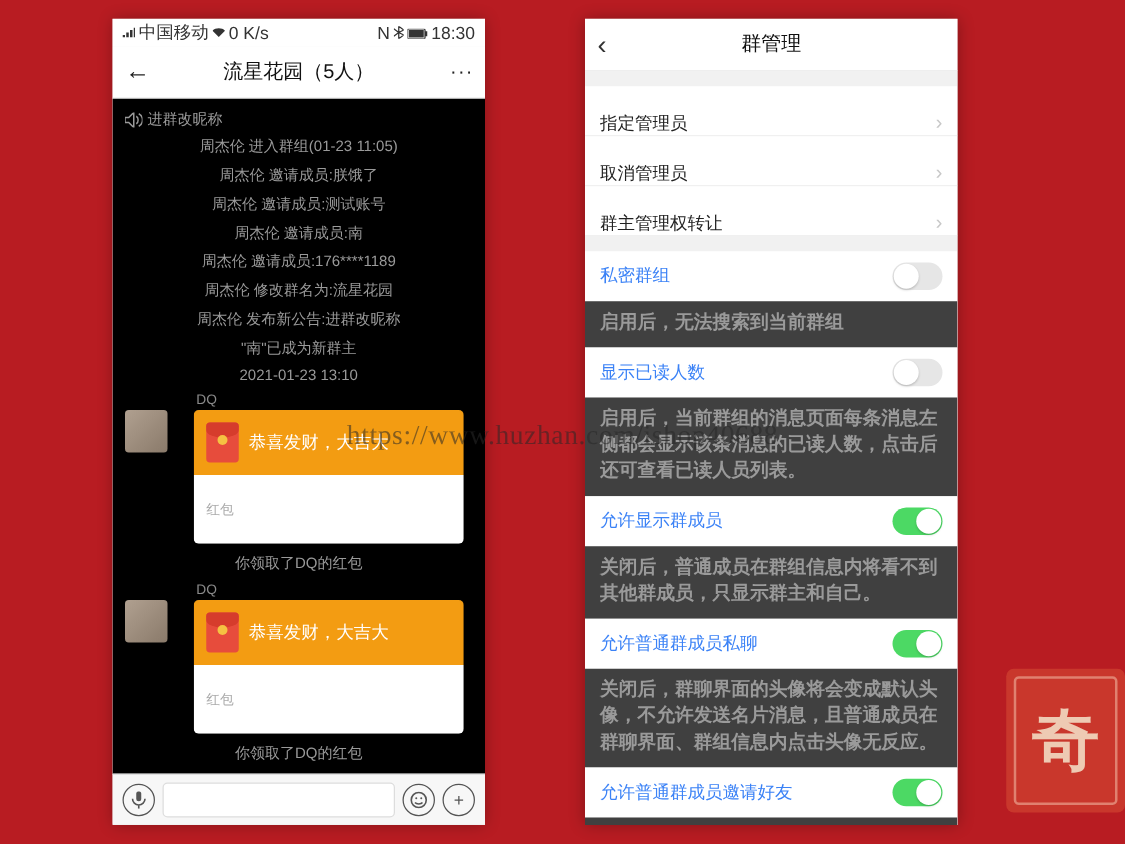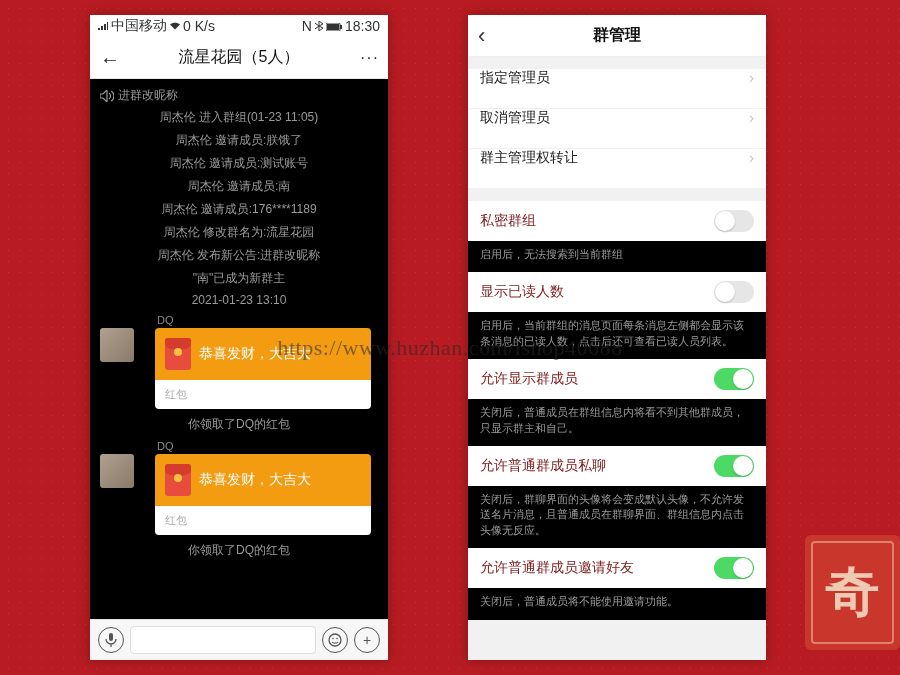--- a/index.html
+++ b/index.html
@@ -91,21 +91,21 @@
     background: #d63c2c; border-radius: 3px 3px 50% 50%;
   }
   .rp-icon::after {
     content: ""; position: absolute; left: 50%; top: 10px;
     width: 8px; height: 8px; margin-left: -4px;
     background: #f5c242; border-radius: 50%;
   }
   .rp-text { color: #fff; font-size: 14px; }
   .redpack-bot {
     background: #fff; color: #aaa; font-size: 11px;
-    padding: 7px 10px;
+    padding: 20px 10px;
   }
 
   .chat-input {
     height: 40px; background: #f7f7f7;
     border-top: 1px solid #e0e0e0;
     display: flex; align-items: center; padding: 0 8px; gap: 6px;
   }
   .circ-btn {
     width: 26px; height: 26px; border: 1.5px solid #555; border-radius: 50%;
     display: flex; align-items: center; justify-content: center;
@@ -116,40 +116,40 @@
     border: 1px solid #ddd;
   }
 
   
   .mgmt-header {
     height: 42px; background: #fff;
     display: flex; align-items: center; padding: 0 10px;
     border-bottom: 1px solid #eee;
   }
   .mgmt-back { font-size: 22px; color: #333; width: 18px; }
-  .mgmt-title { flex: 1; text-align: center; font-size: 16px; font-weight: 700; color: #111; }
+  .mgmt-title { flex: 1; text-align: center; font-size: 16px; font-weight: 400; color: #111; }
   .mgmt-spacer { width: 18px; }
 
   .mgmt-body { height: 603px; overflow: hidden; background: #f1f1f1; font-size: 13px; }
   .section-gap { height: 12px; background: #f1f1f1; }
   .row-link {
     background: #fff; height: 40px;
-    display: flex; align-items: flex-start; justify-content: space-between;
+    display: flex; align-items: flex-end; justify-content: space-between;
     padding: 0 12px; border-bottom: 1px solid #f0f0f0;
     font-size: 14px; color: #222;
   }
   .chev { color: #c8c8c8; font-size: 16px; }
   .row-toggle {
     background: #fff; height: 40px;
     display: flex; align-items: center; justify-content: space-between;
-    padding: 0 12px; font-size: 14px; color: #7f1d1d;
+    padding: 0 12px; font-size: 14px; color: #3b82f6;
   }
   .desc {
-    background: #000000; color: #9a9a9a; font-size: 11px;
-    padding: 6px 12px 10px; line-height: 1.4;
+    background: #404040; color: #9a9a9a; font-size: 15px;
+    padding: 6px 12px 10px; line-height: 1.4; font-weight: bold;
   }
   .toggle {
     width: 40px; height: 22px; border-radius: 11px;
     position: relative; background: #e6e6e6;
   }
   .toggle::after {
     content: ""; position: absolute; top: 1px; width: 20px; height: 20px;
     background: #fff; border-radius: 50%; box-shadow: 0 1px 2px rgba(0,0,0,0.2);
   }
   .toggle.off::after { left: 1px; }

